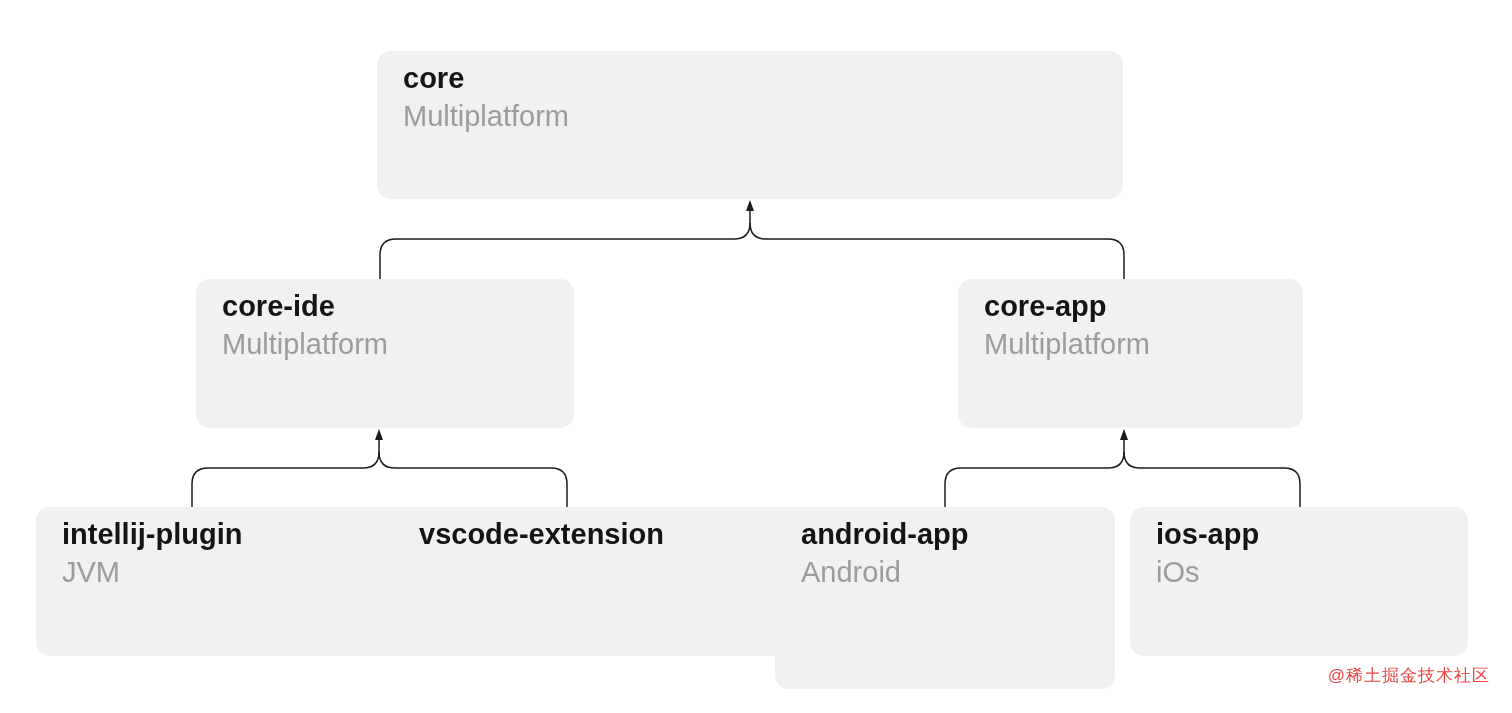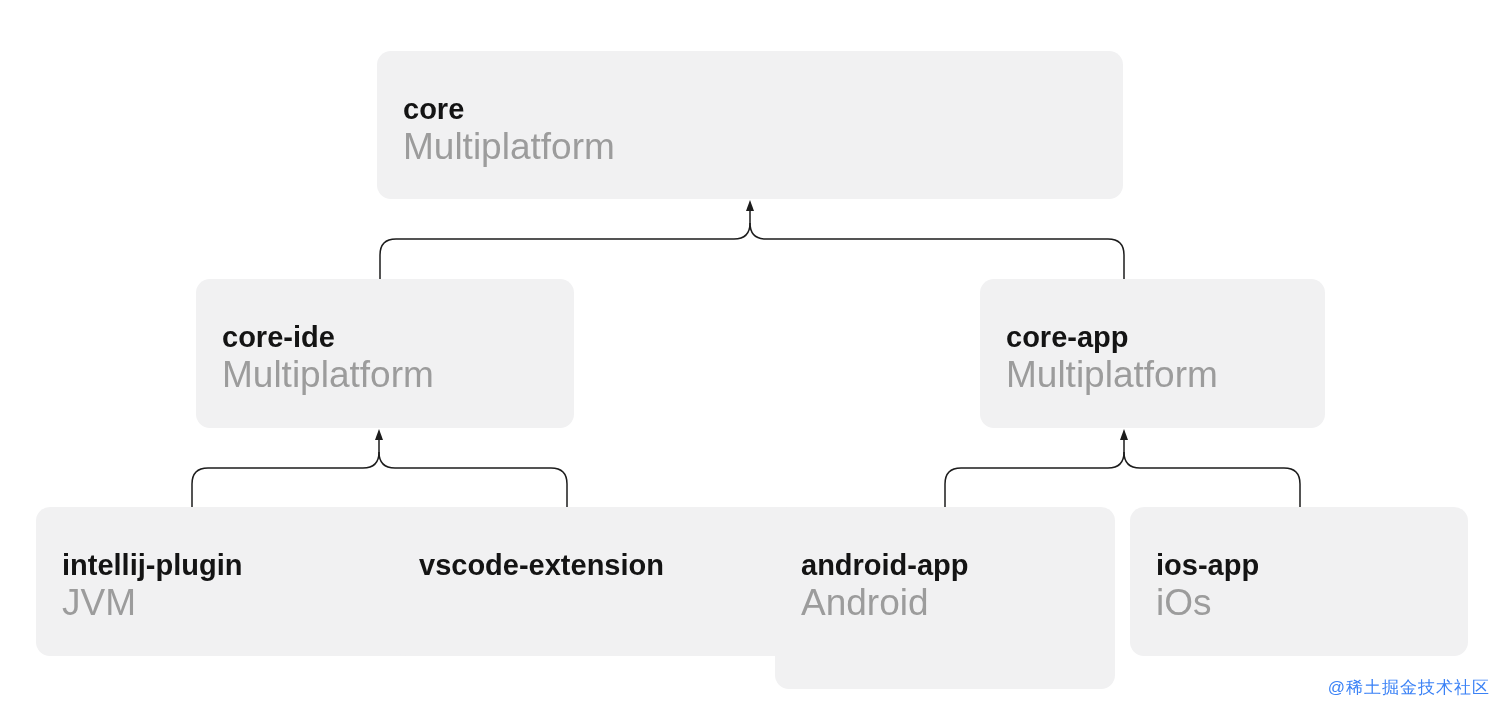--- a/index.html
+++ b/index.html
@@ -12,32 +12,32 @@
     position: relative;
     width: 1512px;
     height: 713px;
     background: #ffffff;
     overflow: hidden;
   }
   .node {
     position: absolute;
     background: #f1f1f2;
     border-radius: 14px;
-    padding: 39px 26px;
+    padding: 8px 26px;
     box-sizing: border-box;
   }
   .node-title {
     font-size: 29px;
     font-weight: 700;
     color: #141414;
     line-height: 38px;
     white-space: nowrap;
   }
   .node-subtitle {
-    font-size: 37px;
+    font-size: 29px;
     font-weight: 400;
     color: #9c9c9c;
     line-height: 38px;
     white-space: nowrap;
   }
   .connectors {
     position: absolute;
     left: 0;
     top: 0;
     width: 1512px;
@@ -49,29 +49,29 @@
     stroke: #1c1c1c;
     stroke-width: 1.5;
   }
   .connectors path.head {
     fill: #1c1c1c;
     stroke: none;
   }
   .watermark {
     position: absolute;
     right: 22px;
-    bottom: 14px;
+    bottom: 26px;
     font-size: 17px;
-    color: #3b82f6;
+    color: #ef4444;
     letter-spacing: 1px;
   }
   
   #node-core            { left: 377px;  top: 51px;  width: 746px; height: 148px; }
   #node-core-ide        { left: 196px;  top: 279px; width: 378px; height: 149px; }
-  #node-core-app        { left: 980px;  top: 279px; width: 345px; height: 149px; }
+  #node-core-app        { left: 958px;  top: 279px; width: 345px; height: 149px; }
   #node-intellij-plugin { left: 36px;   top: 507px; width: 396px; height: 149px; }
   #node-vscode-extension{ left: 393px;  top: 507px; width: 410px; height: 149px; }
   #node-android-app     { left: 775px;  top: 507px; width: 340px; height: 182px; }
   #node-ios-app         { left: 1130px; top: 507px; width: 338px; height: 149px; }
 </style>
 </head>
 <body>
 
 <div class="canvas">
 

